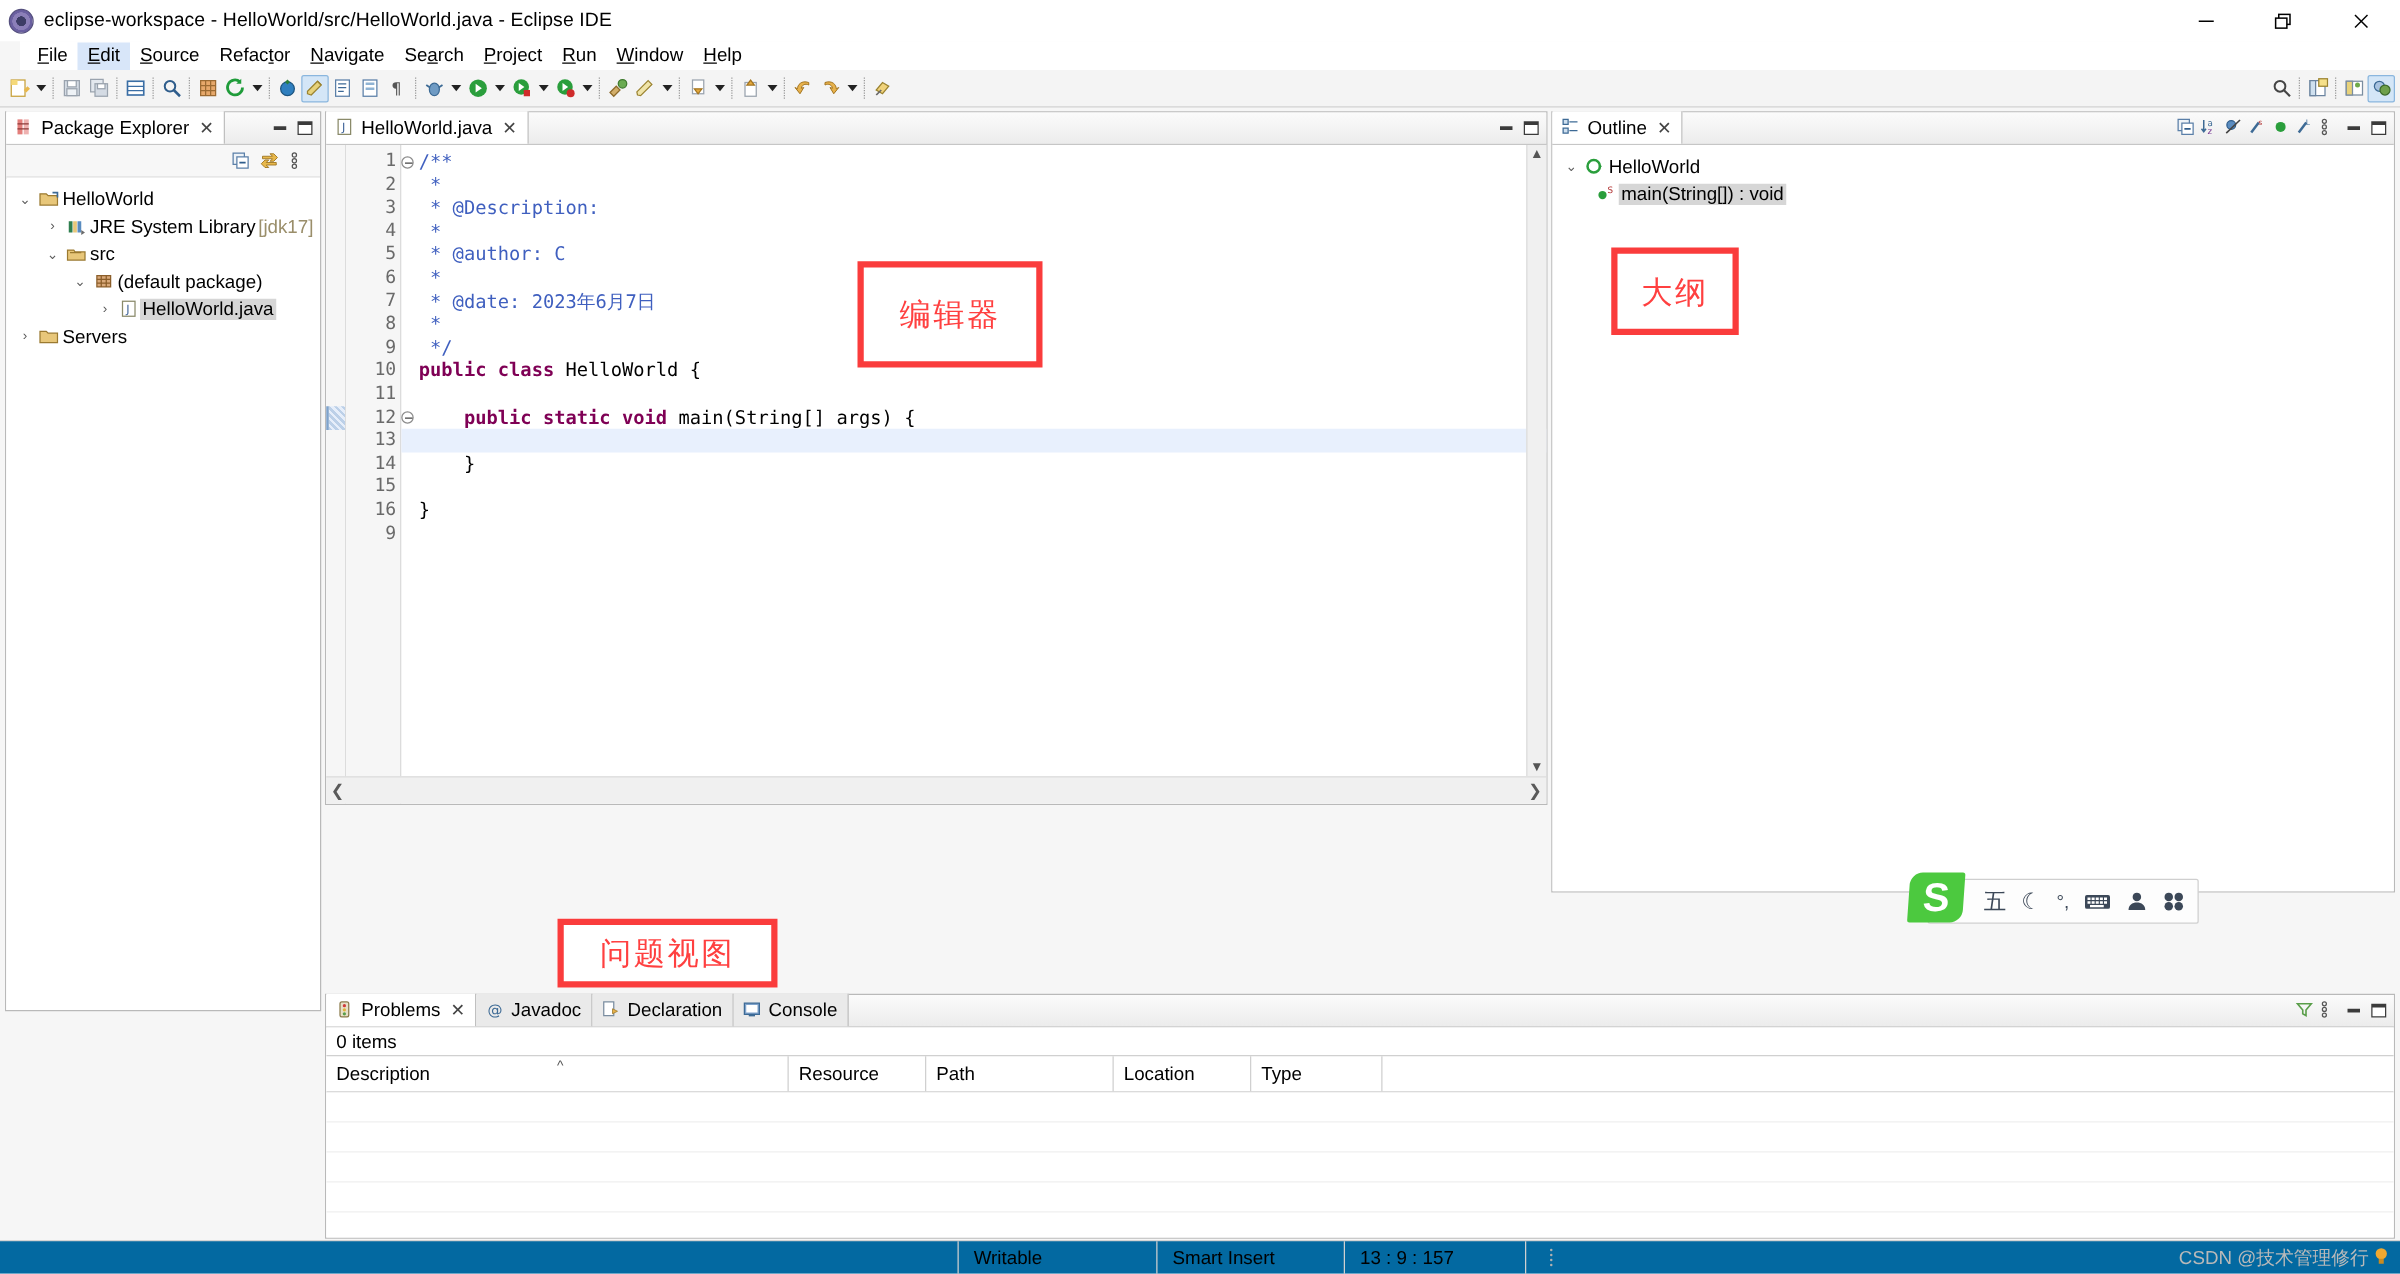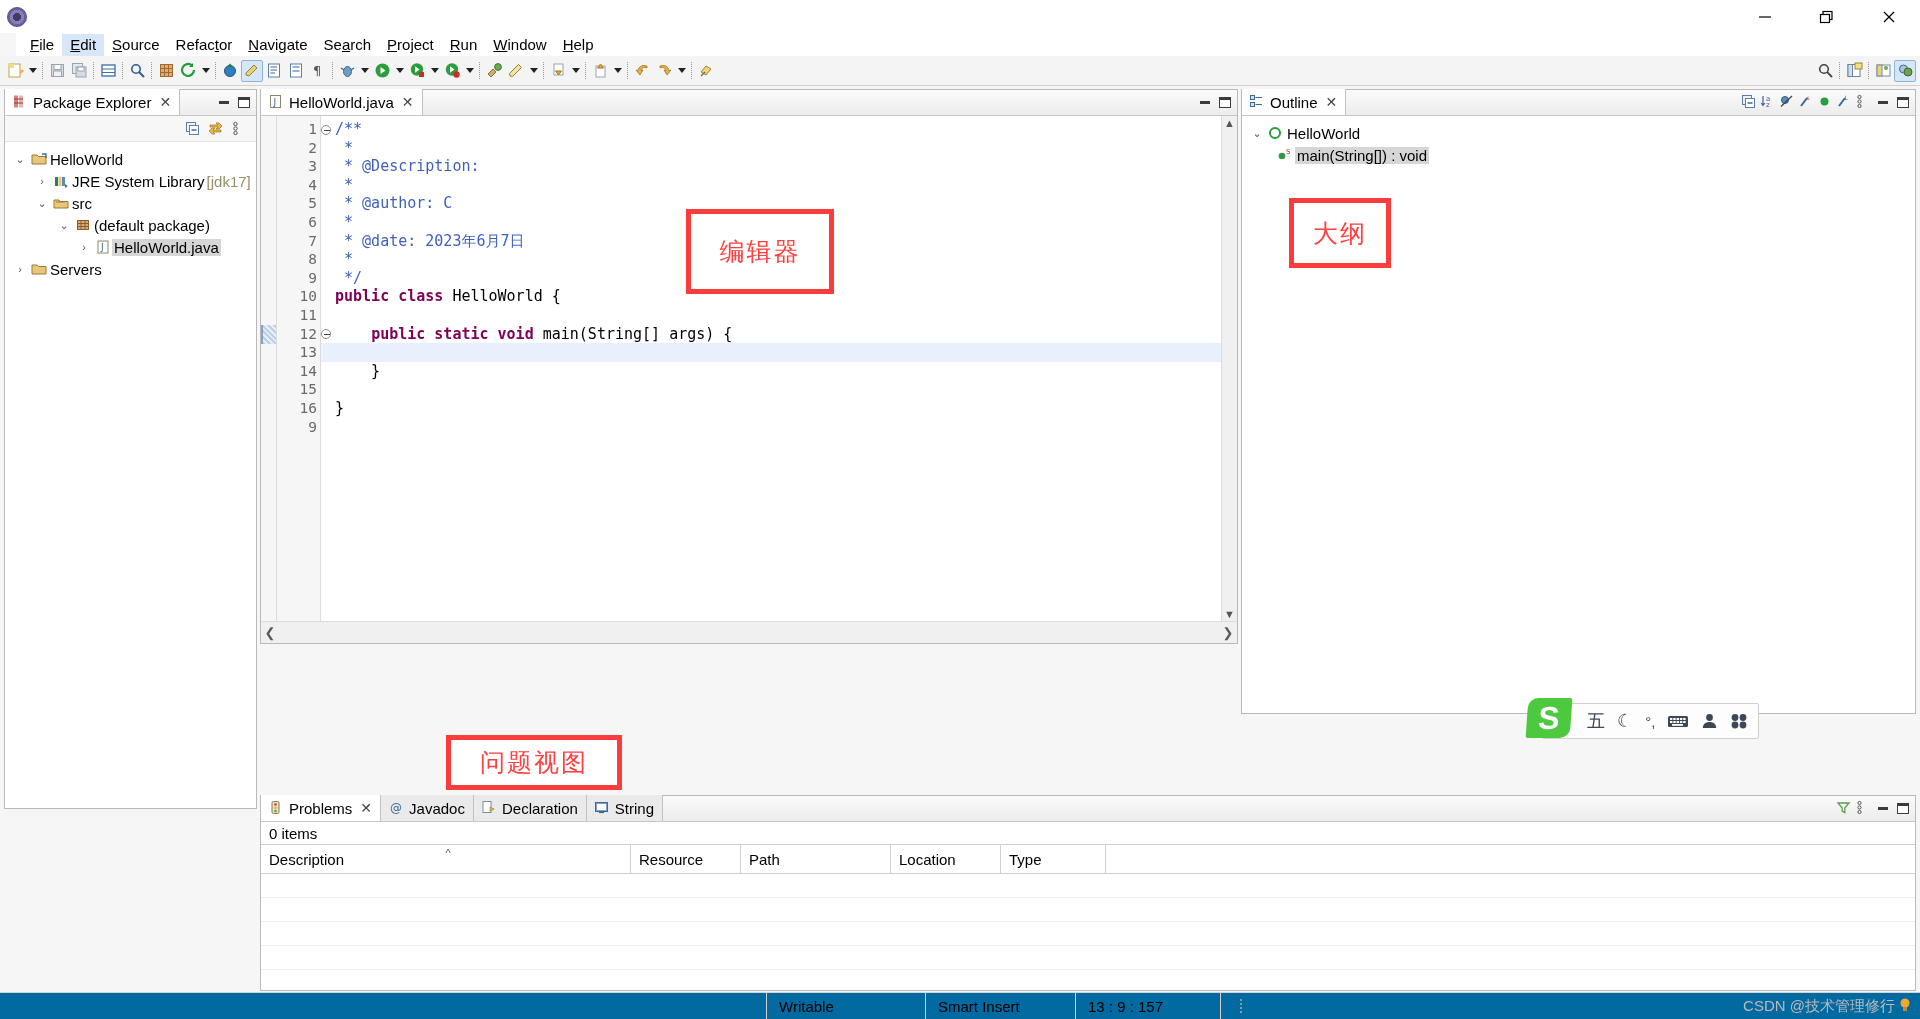--- a/index.html
+++ b/index.html
@@ -173,20 +173,21 @@
     transform: skewX(-4deg);
   }
 </style>
 </head>
 <body>
 
 <div id="app">
 
   <div class="titlebar">
     <div class="title-icon"></div>
+    <div class="title-text">eclipse-workspace - HelloWorld/src/HelloWorld.java - Eclipse IDE</div>
     <div class="win-ctrls">
       <div class="win-btn">
         <svg width="14" height="12">
             <line x1="1" y1="6" x2="13" y2="6" stroke="#000" stroke-width="1.2"></line>
           </svg>
       </div>
       <div class="win-btn">
         <svg width="16" height="14">
           <rect x="4" y="1.5" width="9" height="8" fill="none" stroke="#000" stroke-width="1.2"></rect>
           <rect x="1.5" y="4.5" width="9" height="8" fill="#fff" stroke="#000" stroke-width="1.2"></rect>
@@ -745,21 +746,21 @@
         <span>Declaration</span>
       </div>
       <div class="ptab inactive">
         <span class="mini">
           <svg width="15" height="15">
               <rect x="1.5" y="2.5" width="12" height="9" fill="#7fa3cc" stroke="#3d6a95"></rect>
               <rect x="3" y="4" width="9" height="6" fill="#fff"></rect>
               <rect x="5" y="11.5" width="5" height="1.6" fill="#3d6a95"></rect>
             </svg>
         </span>
-        <span>String</span>
+        <span>Console</span>
       </div>
       <div class="pane-tools">
         <span class="mini">
           <svg width="15" height="15">
               <path d="M2 3h11l-4.2 5v4.5l-2.6-1.5V8z" fill="none" stroke="#5a9e4a" stroke-width="1.3"></path>
             </svg>
         </span>
         <span class="mini">
           <svg width="9" height="15">
               <circle cx="4.5" cy="3" r="1.6" fill="none" stroke="#555"></circle>

